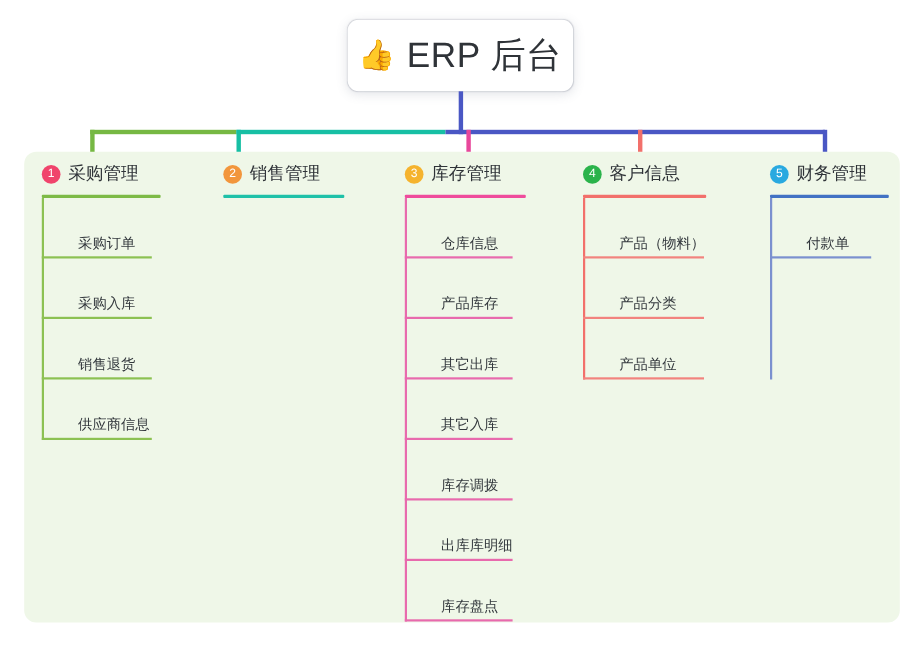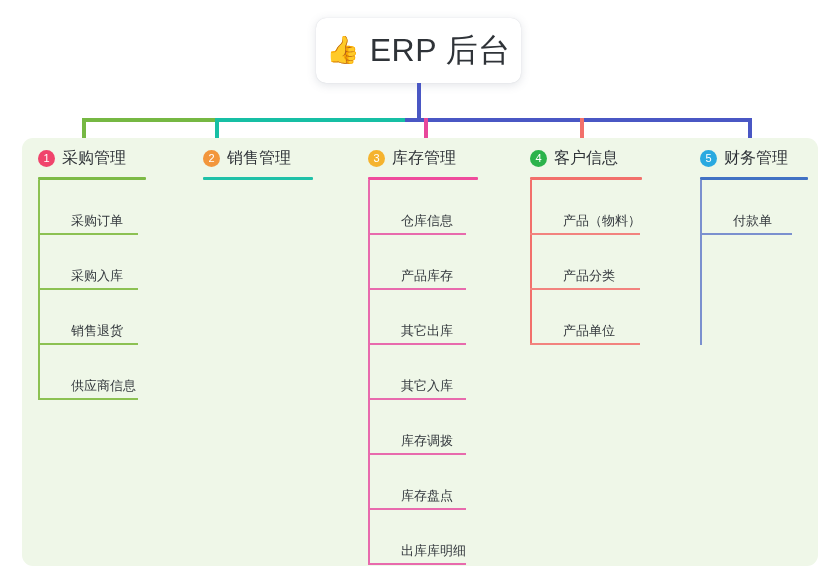--- a/index.html
+++ b/index.html
@@ -216,25 +216,25 @@
         </div>
         <div class="leaf">
           <span class="leaf-label">其它入库</span>
           <div class="leaf-rule" style="width: 98px; background: rgb(232, 106, 173);"></div>
         </div>
         <div class="leaf">
           <span class="leaf-label">库存调拨</span>
           <div class="leaf-rule" style="width: 98px; background: rgb(232, 106, 173);"></div>
         </div>
         <div class="leaf">
+          <span class="leaf-label">出库库明细</span>
+          <div class="leaf-rule" style="width: 98px; background: rgb(232, 106, 173);"></div>
+        </div>
+        <div class="leaf">
           <span class="leaf-label">库存盘点</span>
-          <div class="leaf-rule" style="width: 98px; background: rgb(232, 106, 173);"></div>
-        </div>
-        <div class="leaf">
-          <span class="leaf-label">出库库明细</span>
           <div class="leaf-rule" style="width: 98px; background: rgb(232, 106, 173);"></div>
         </div>
       </div>
     </div>
     <div class="column" style="left: 530px;">
       <div class="col-header">
         <span class="badge" style="background: rgb(43, 179, 75);">4</span>
         <span class="col-title">客户信息</span>
       </div>
       <div class="header-rule" style="width: 112px; background: rgb(242, 112, 107);"></div>

